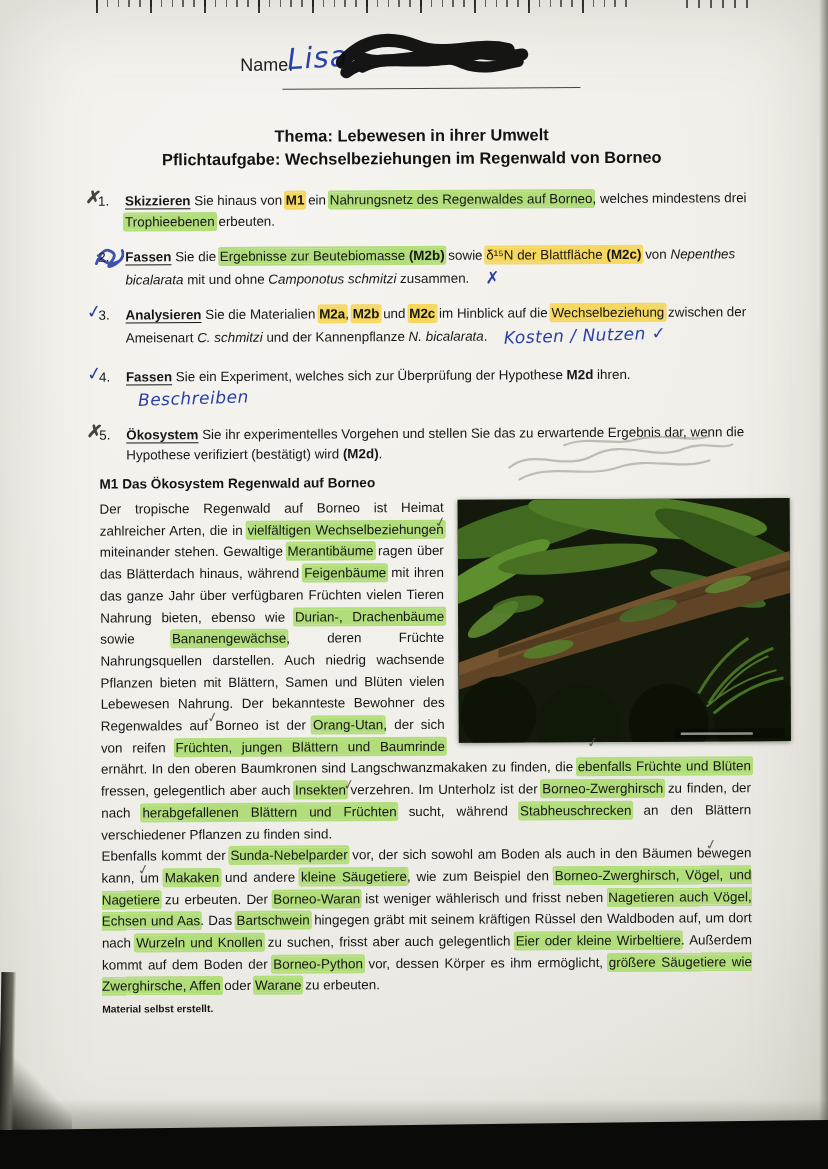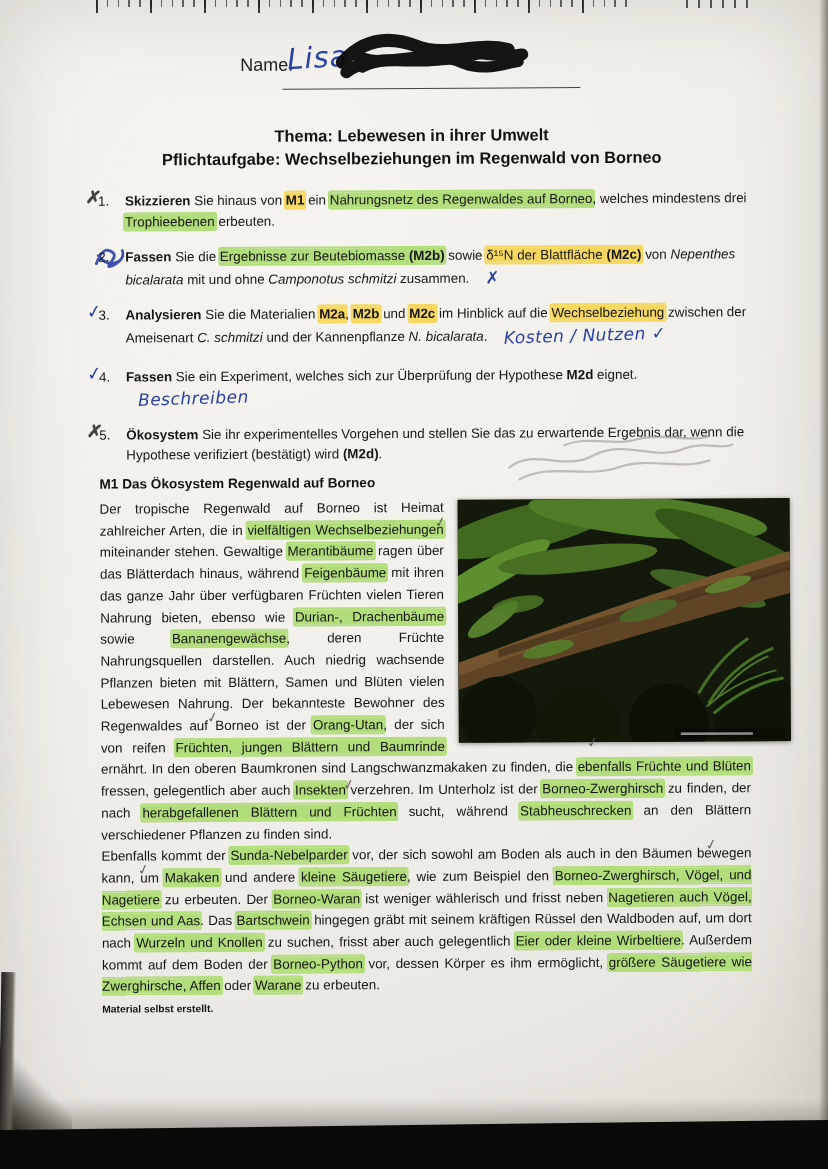--- a/index.html
+++ b/index.html
@@ -60,21 +60,21 @@
     font-size:17px;letter-spacing:.5px;white-space:nowrap;display:inline-block;
     transform:rotate(-1.5deg) translateY(1px);margin-left:12px;
   }
 
   
   .hg{background:#b2dd7b;box-shadow:0 0 0 2px #b2dd7b;border-radius:1px}
   .hy{background:#f6d75f;box-shadow:0 0 0 2px #f6d75f;border-radius:1px}
   .b{font-weight:700}
   .i{font-style:italic}
   .u{text-underline-offset:2px}
-  .bu{font-weight:700;text-underline-offset:3px}
+  .bu{font-weight:700;text-decoration:underline;text-underline-offset:3px}
 
   
   .m1-heading{position:absolute;top:464px;left:100px;font-size:13.6px;font-weight:700;color:#131313}
   .pencil-scrawl{position:absolute;top:428px;left:505px}
   .m1-body{
     position:absolute;top:497px;left:100px;width:650px;
     font-size:13.45px;line-height:21.7px;text-align:justify;color:#151515;
   }
   .m1-body p{margin:0}
   .photo{
@@ -149,21 +149,21 @@
       <div class="task gap">
         <span class="mark blue">✓</span>
         <span class="tnum">3.</span>
         <span class="ttext"><span class="bu">Analysieren</span><span> Sie die Materialien </span><span class="b hy">M2a</span><span>, </span><span class="b hy">M2b</span><span> und </span><span class="b hy">M2c</span><span> im Hinblick auf die </span><span class="hy">Wechselbeziehung</span><span> zwischen der Ameisenart </span><span class="i">C. schmitzi</span><span> und der Kannenpflanze </span><span class="i">N. bicalarata</span><span>.</span></span>
         <span class="annot">Kosten / Nutzen ✓</span>
       </div>
 
       <div class="task">
         <span class="mark blue">✓</span>
         <span class="tnum">4.</span>
-        <span class="ttext"><span class="bu">Fassen</span><span> Sie ein Experiment, welches sich zur Überprüfung der Hypothese </span><span class="b">M2d</span><span> eignet.</span></span>
+        <span class="ttext"><span class="bu">Fassen</span><span> Sie ein Experiment, welches sich zur Überprüfung der Hypothese </span><span class="b">M2d</span><span> ihren.</span></span>
         <span class="annot">Beschreiben</span>
       </div>
 
       <div class="task">
         <span class="mark pencil">✗</span>
         <span class="tnum">5.</span>
         <span class="ttext"><span class="bu">Ökosystem</span><span> Sie ihr experimentelles Vorgehen und </span><span class="u">stellen</span><span> Sie das zu erwartende Ergebnis </span><span class="u">dar</span><span>, wenn die Hypothese verifiziert (bestätigt) wird </span><span class="b">(M2d)</span><span>.</span></span>
         <span class="annot"></span>
       </div>
     </div>

